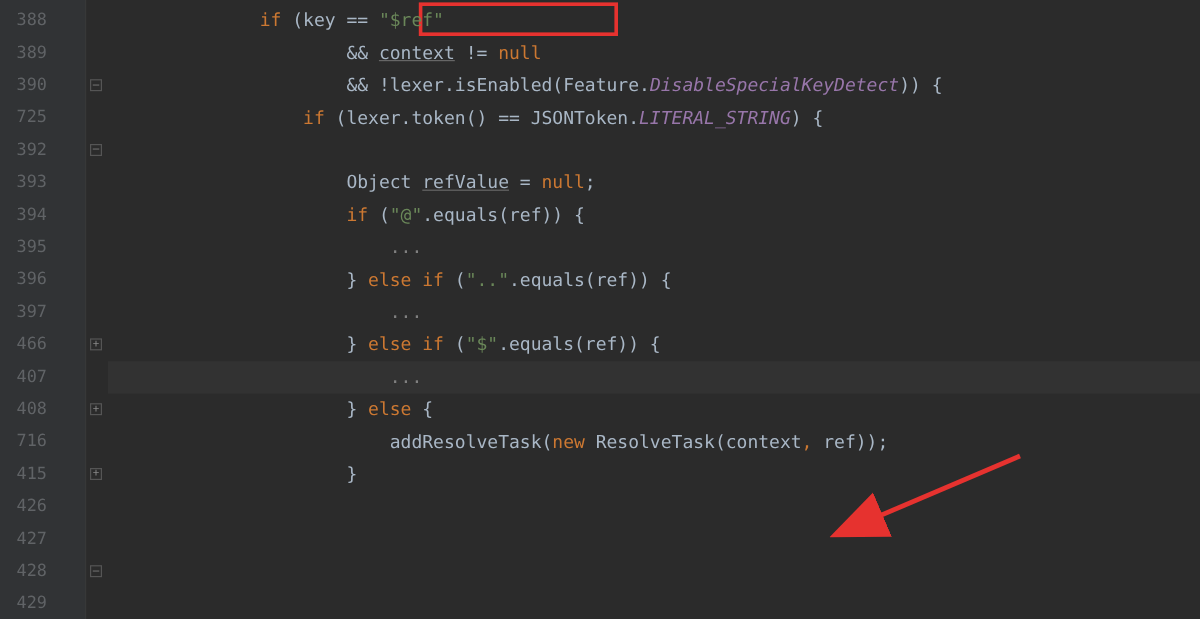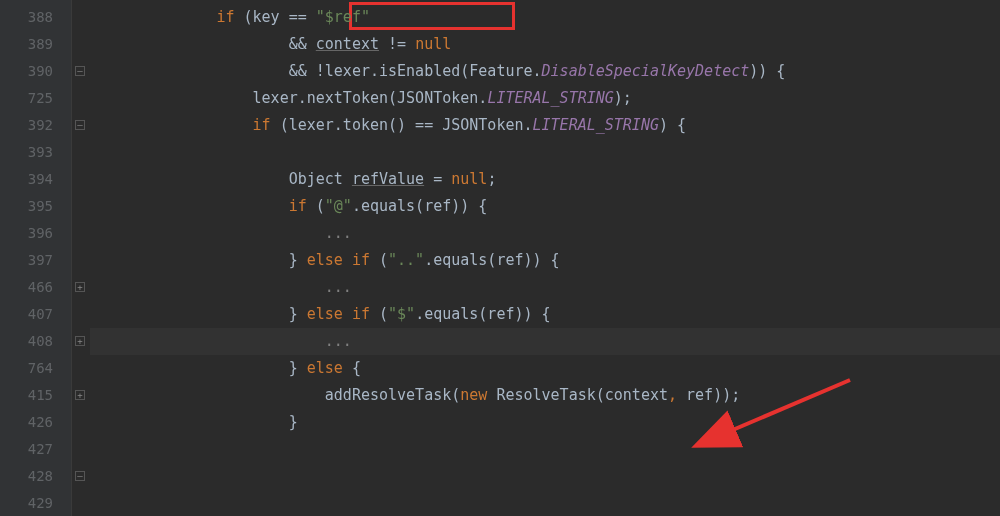--- a/index.html
+++ b/index.html
@@ -15,21 +15,21 @@
   .editor {
     display: flex;
     width: 1000px;
     height: 516px;
     position: relative;
   }
   .gutter {
     width: 72px;
     background: #313335;
     color: #606366;
-    text-align: right;
+    text-align: center;
     padding-top: 4px;
     user-select: none;
     border-right: 1px solid #3a3a3a;
   }
   .gutter .ln {
     height: 27px;
     line-height: 27px;
     padding-right: 18px;
     font-size: 14px;
   }
@@ -93,21 +93,21 @@
       <div class="ln">725</div>
       <div class="ln">392</div>
       <div class="ln">393</div>
       <div class="ln">394</div>
       <div class="ln">395</div>
       <div class="ln">396</div>
       <div class="ln">397</div>
       <div class="ln">466</div>
       <div class="ln">407</div>
       <div class="ln">408</div>
-      <div class="ln">764</div>
+      <div class="ln">716</div>
       <div class="ln">415</div>
       <div class="ln">426</div>
       <div class="ln">427</div>
       <div class="ln">428</div>
       <div class="ln">429</div>
     </div>
   <div class="fold-col" id="foldcol">
       <div class="fold-mark" style="top: 66px;">–</div>
       <div class="fold-mark" style="top: 120px;">–</div>
       <div class="fold-mark" style="top: 282px;">+</div>
@@ -121,21 +121,20 @@
       <defs>
         <marker id="ah" markerWidth="12" markerHeight="12" refX="2" refY="5" orient="auto">
           <path d="M0,0 L0,10 L12,5 z" fill="#e6322f"></path>
         </marker>
       </defs>
       <line id="arrowline" stroke="#e6322f" stroke-width="4" marker-end="url(#ah)" x1="760" y1="380" x2="638" y2="432"></line>
     </svg>
   <div class="line">              <span class="kw">if </span><span class="ident">(key == </span><span class="str">"$ref"</span></div>
       <div class="line">                      <span class="ident">&amp;&amp; </span><span class="under">context</span><span class="ident"> != </span><span class="kw">null</span></div>
       <div class="line">                      <span class="ident">&amp;&amp; !lexer.isEnabled(Feature.</span><span class="static">DisableSpecialKeyDetect</span><span class="ident">)) {</span></div>
-      <div class="line">                  <span class="ident">lexer.nextToken(JSONToken.</span><span class="static">LITERAL_STRING</span><span class="ident">);</span></div>
       <div class="line">                  <span class="kw">if </span><span class="ident">(lexer.token() == JSONToken.</span><span class="static">LITERAL_STRING</span><span class="ident">) {</span></div>
       <div class="line"><span class="ident"></span></div>
       <div class="line">                      <span class="ident">Object </span><span class="under">refValue</span><span class="ident"> = </span><span class="kw">null</span><span class="ident">;</span></div>
       <div class="line">                      <span class="kw">if </span><span class="ident">(</span><span class="str">"@"</span><span class="ident">.equals(ref)) {</span></div>
       <div class="line">                          <span class="fold-pill">...</span></div>
       <div class="line">                      <span class="ident">} </span><span class="kw">else if </span><span class="ident">(</span><span class="str">".."</span><span class="ident">.equals(ref)) {</span></div>
       <div class="line">                          <span class="fold-pill">...</span></div>
       <div class="line">                      <span class="ident">} </span><span class="kw">else if </span><span class="ident">(</span><span class="str">"$"</span><span class="ident">.equals(ref)) {</span></div>
       <div class="line hl-line">                          <span class="fold-pill">...</span></div>
       <div class="line">                      <span class="ident">} </span><span class="kw">else </span><span class="ident">{</span></div>

